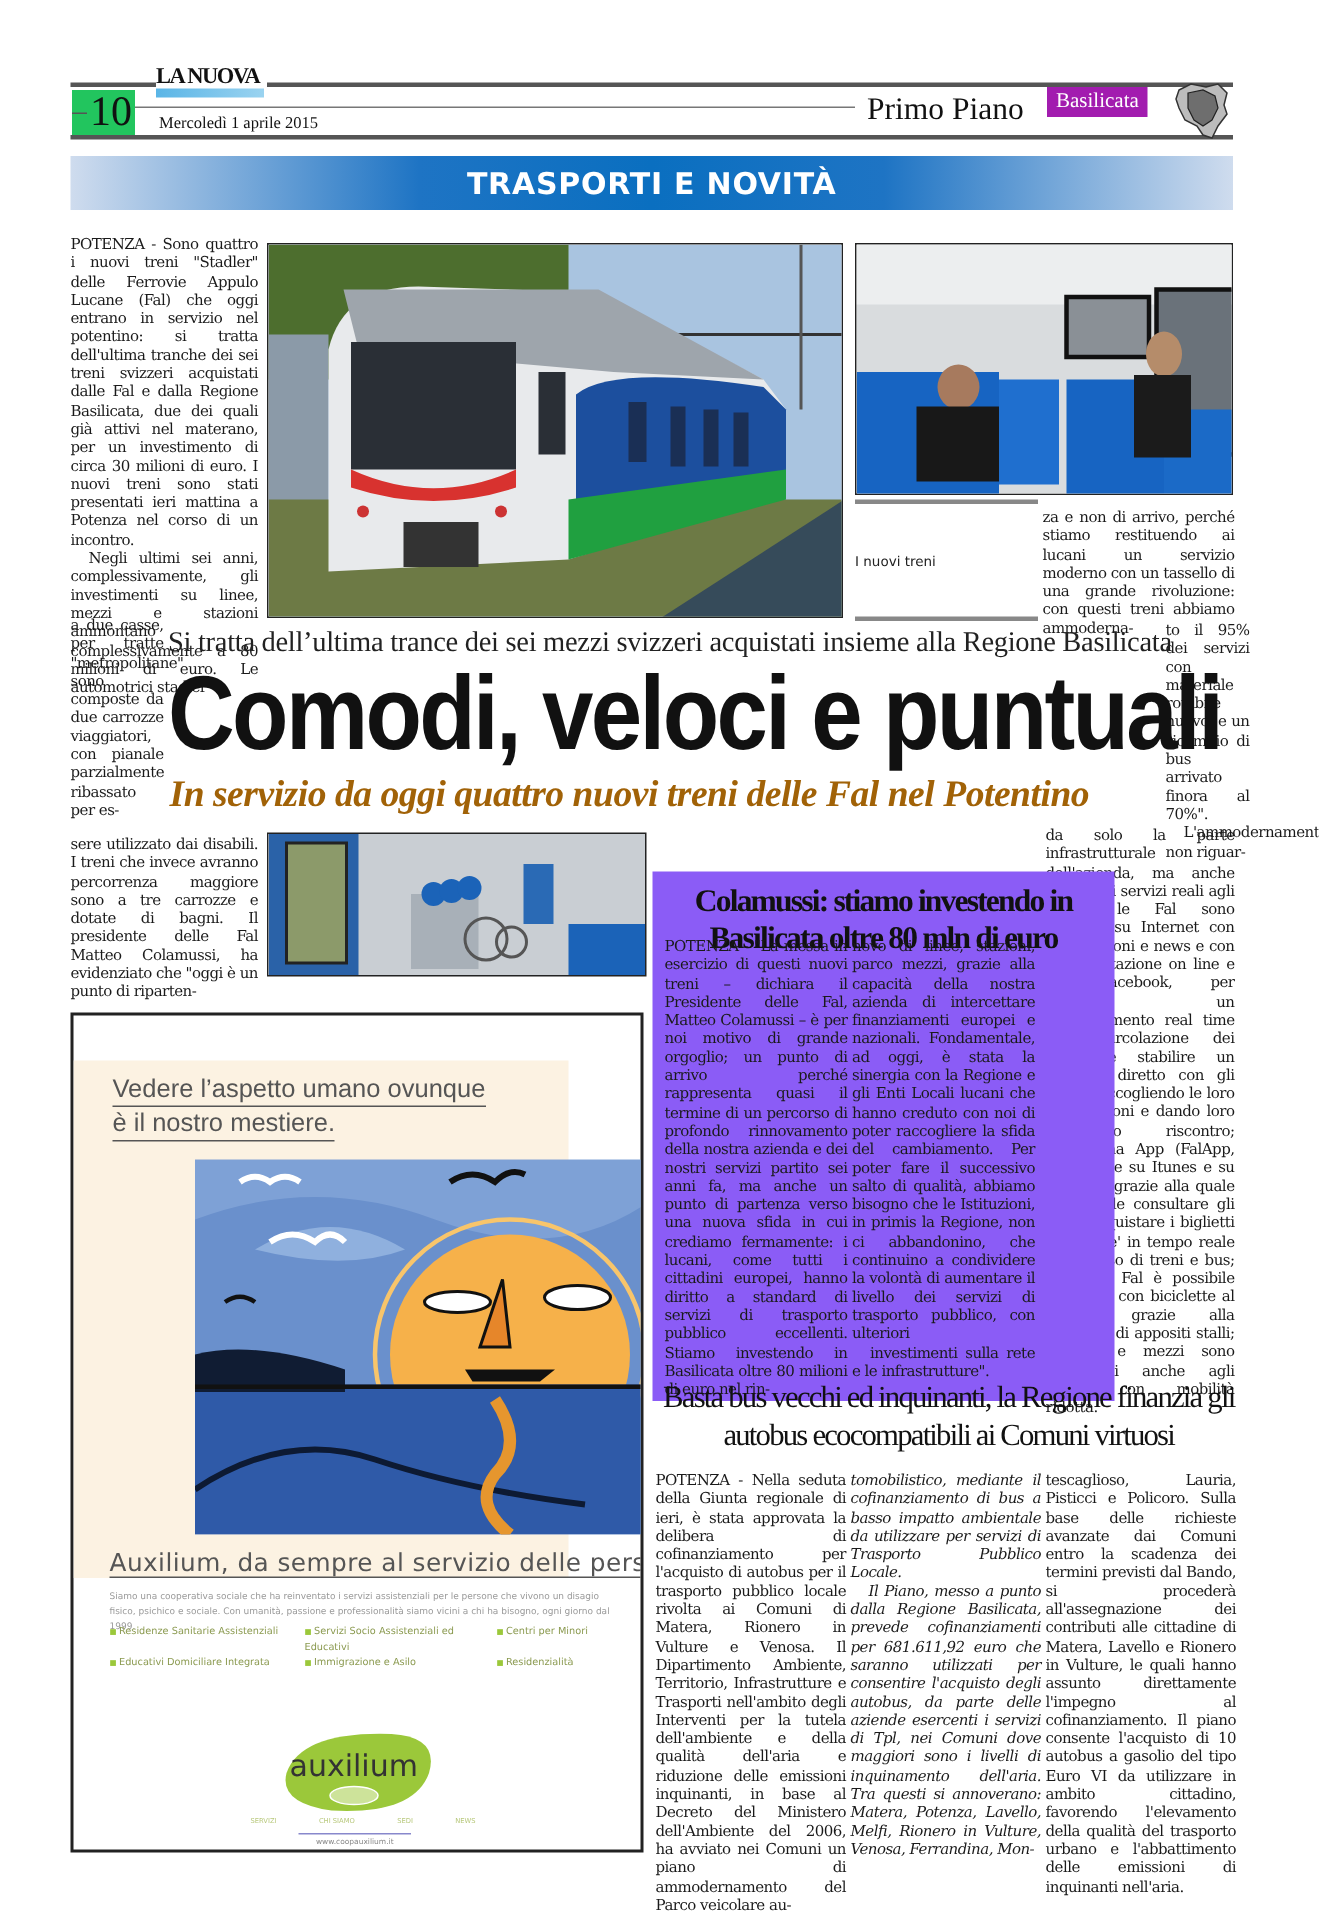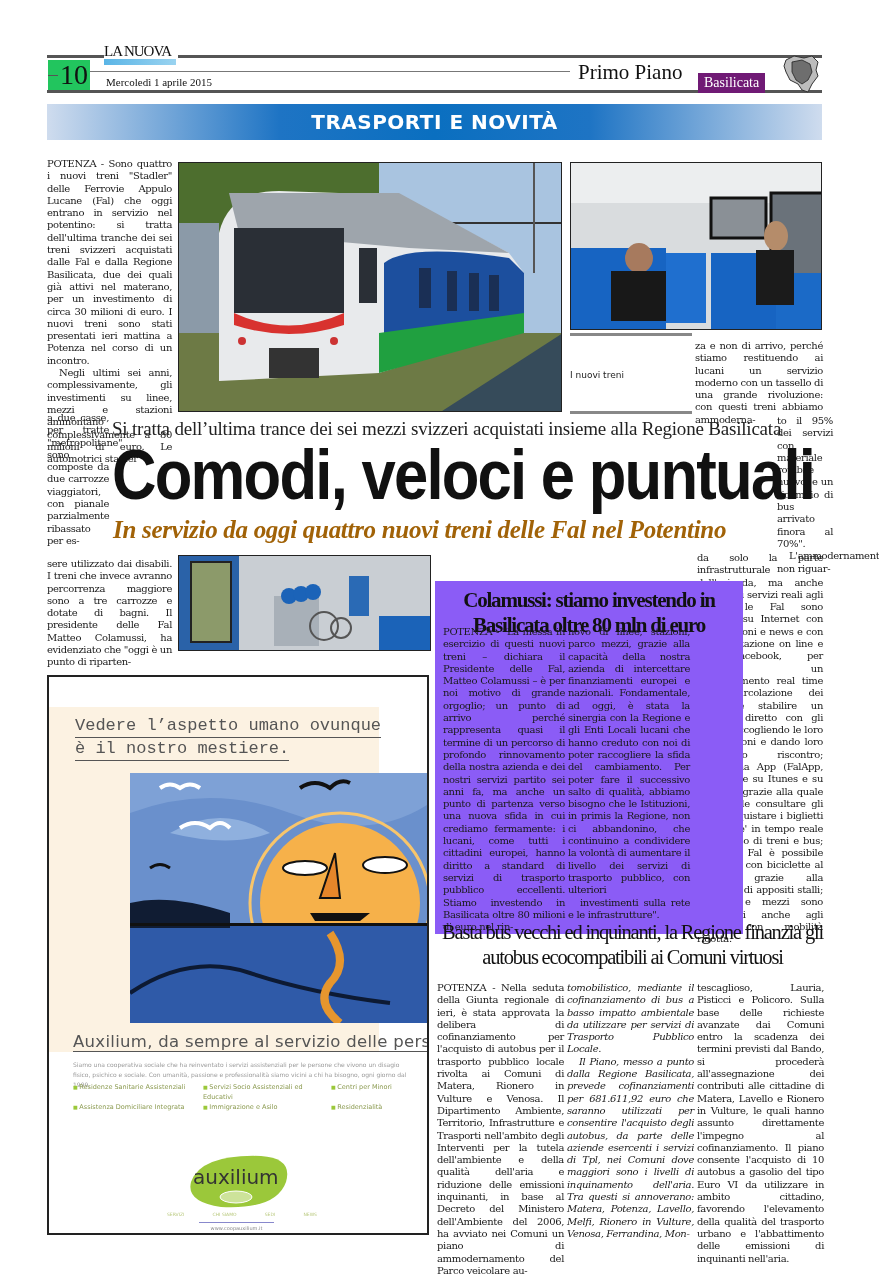--- a/index.html
+++ b/index.html
@@ -6,27 +6,27 @@
   html, body { width: 879px; height: 1276px; background: #ffffff; overflow: hidden; }
   body { position: relative; font-family: "DejaVu Serif", serif; color: #111; }
 
   .abs { position: absolute; }
 
   
   .rule-top { left: 47px; top: 55px; width: 775px; height: 3px; background: #555; }
   .rule-mid { left: 90px; top: 71px; width: 480px; height: 1px; background: #777; }
   .rule-bot { left: 47px; top: 90px; width: 775px; height: 3px; background: #555; }
   .logo { left: 104px; top: 44px; width: 74px; height: 24px; background: #fff; }
-  .logo-text { font-family: "Liberation Serif", serif; font-weight: normal; font-size: 15px; letter-spacing: -1px; color: #111; line-height: 14px; }
+  .logo-text { font-family: "Liberation Serif", serif; font-weight: bold; font-size: 15px; letter-spacing: -1px; color: #111; line-height: 14px; }
   .logo-bar { width: 72px; height: 6px; background: linear-gradient(90deg,#5ab5e6,#9ad3f0); margin-top: 1px; }
   .page-num { left: 48px; top: 60px; font-family: "Liberation Serif", serif; font-size: 28px; line-height: 30px; background: #22c55e; padding: 0 2px 0 12px; }
   .page-num::before { content: ""; position: absolute; left: 0; top: 15px; width: 10px; height: 1px; background: #555; }
   .date { left: 106px; top: 76px; font-family: "Liberation Serif", serif; font-size: 11px; }
   .section { left: 578px; top: 60px; font-family: "Liberation Serif", serif; font-size: 21px; line-height: 24px; }
-  .badge { left: 698px; top: 73px; background: #701a75; color: #fff; font-family: "Liberation Serif", serif; font-size: 14px; padding: 2px 6px; }
+  .badge { left: 698px; top: 58px; background: #a21caf; color: #fff; font-family: "Liberation Serif", serif; font-size: 14px; padding: 2px 6px; }
   .region-map { left: 782px; top: 54px; width: 38px; height: 40px; }
 
   
   .band { left: 47px; top: 104px; width: 775px; height: 36px;
           background: linear-gradient(90deg,#cfdcee 0%,#1e74c4 30%,#0a6fc0 50%,#1e74c4 70%,#cfdcee 100%);
           display: flex; align-items: center; justify-content: center; }
   .band span { color: #fff; font-family: "DejaVu Sans", sans-serif; font-weight: bold; font-size: 20px; letter-spacing: 0.5px; }
 
   
   .col { font-family: "DejaVu Serif", serif; font-size: 10px; line-height: 12.3px; text-align: justify; color: #1a1a1a; letter-spacing: -0.35px; }
@@ -43,21 +43,21 @@
   .box-title { font-family: "Liberation Serif", serif; font-weight: bold; font-size: 21px; line-height: 25px; text-align: center; letter-spacing: -1.2px; padding-top: 7px; }
 
   .caption { left: 570px; top: 370px; font-family: "DejaVu Sans", sans-serif; font-size: 9px; color: #222; }
   .caption-rule { left: 570px; height: 3px; width: 122px; background: #888; }
 
   .art2-title { left: 435px; top: 920px; width: 395px; font-family: "Liberation Serif", serif; font-weight: normal; font-size: 20.5px; line-height: 25px; text-align: center; letter-spacing: -1.2px; }
 
   
   .ad { left: 47px; top: 675px; width: 382px; height: 560px; border: 2px solid #222; background: #fff; overflow: hidden; }
   .ad-cream { position: absolute; left: 0; top: 30px; width: 330px; height: 345px; background: #fcf2e2; }
-  .ad-tag { position: absolute; left: 26px; top: 38px; font-family: Liberation Mono, monospace; font-size: 17px; line-height: 22px; color: #555; }
+  .ad-tag { position: absolute; left: 26px; top: 38px; font-family: Liberation Sans, sans-serif; font-size: 17px; line-height: 22px; color: #555; }
   .ad-tag div { border-bottom: 1px solid #555; display: inline-block; }
   .ad-art { position: absolute; left: 81px; top: 96px; width: 300px; height: 250px; }
   .ad-claim { position: absolute; left: 24px; top: 355px; font-family: "DejaVu Sans", sans-serif; font-size: 16.5px; color: #555; border-bottom: 1px solid #555; white-space: nowrap; letter-spacing: 0.3px; }
   .ad-desc { position: absolute; left: 24px; top: 383px; width: 340px; font-family: "DejaVu Sans", sans-serif; font-size: 6px; line-height: 10px; color: #9a9a9a; }
   .ad-services { position: absolute; left: 24px; top: 405px; width: 340px; display: grid; grid-template-columns: 130px 128px 80px; font-family: "DejaVu Sans", sans-serif; font-size: 6.5px; line-height: 10px; color: #8b9a50; }
   .ad-services span::before { content: "■ "; color: #9bc83a; font-size: 5px; }
   .ad-logo { position: absolute; left: 132px; top: 475px; width: 120px; height: 60px; }
   .ad-links { position: absolute; left: 118px; top: 535px; width: 150px; display: flex; justify-content: space-between; font-family: "DejaVu Sans", sans-serif; font-size: 4.5px; color: #b9c97e; }
   .ad-url { position: absolute; left: 150px; top: 545px; font-family: "DejaVu Sans", sans-serif; font-size: 5px; color: #888; border-top: 1px solid #8888cc; padding-top: 2px; width: 75px; text-align: center; }
 </style>
@@ -220,21 +220,21 @@
     <path d="M50 55 Q65 45 80 55 Q90 45 100 55" stroke="#fff" stroke-width="4" fill="none"></path>
     <path d="M170 15 Q185 5 200 15 Q210 5 220 10" stroke="#111" stroke-width="4" fill="none"></path>
     <path d="M20 95 Q30 88 40 95" stroke="#111" stroke-width="3" fill="none"></path>
   </svg>
   <div class="ad-claim">Auxilium, da sempre al servizio delle persone.</div>
   <div class="ad-desc">Siamo una cooperativa sociale che ha reinventato i servizi assistenziali per le persone che vivono un disagio fisico, psichico e sociale. Con umanità, passione e professionalità siamo vicini a chi ha bisogno, ogni giorno dal 1999.</div>
   <div class="ad-services">
     <span>Residenze Sanitarie Assistenziali</span>
     <span>Servizi Socio Assistenziali ed Educativi</span>
     <span>Centri per Minori</span>
-    <span>Assistenza Domiciliare Integrata</span>
+    <span>Educativi Domiciliare Integrata</span>
     <span>Immigrazione e Asilo</span>
     <span>Residenzialità</span>
   </div>
   <svg class="ad-logo" viewBox="0 0 120 60">
     <path d="M10 30 Q20 2 80 4 Q112 6 105 30 Q95 58 40 55 Q5 50 10 30 Z" fill="#9bc83a"></path>
     <text x="12" y="32" font-family="DejaVu Sans, sans-serif" font-size="20" fill="#333">auxilium</text>
     <ellipse cx="55" cy="45" rx="16" ry="6" fill="#cde39a" stroke="#fff" stroke-width="1"></ellipse>
   </svg>
   <div class="ad-links">
     <span>SERVIZI</span>

